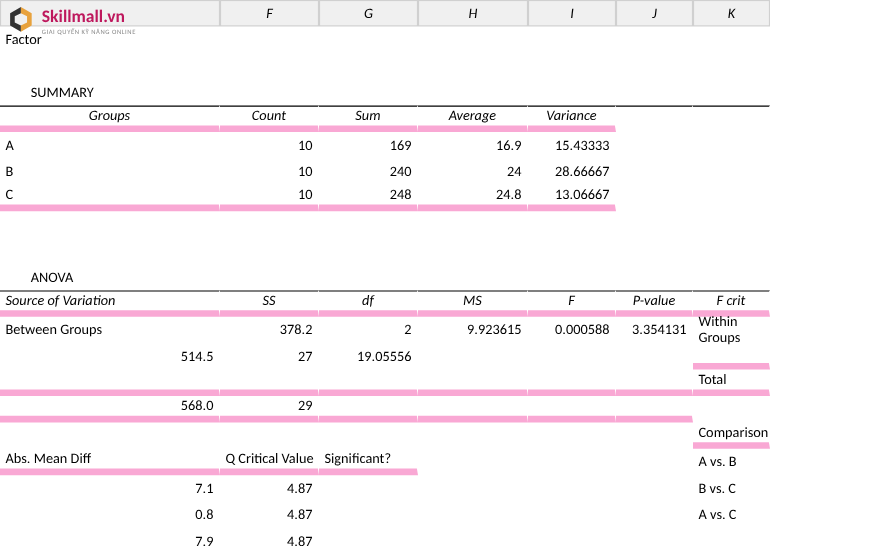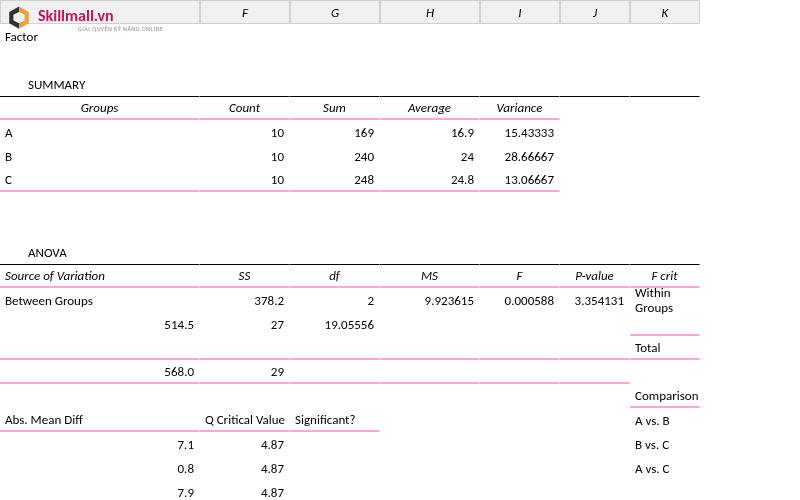--- a/index.html
+++ b/index.html
@@ -24,21 +24,20 @@
     }
     .logo-text {
       font-size: 16px;
       font-weight: bold;
       color: #be185d;
     }
     .logo-sub {
       font-size: 6px;
       color: #888;
       letter-spacing: 0.5px;
-      margin-left: 40px;
     }
     .sheet {
       display: grid;
       grid-template-columns: 200px 90px 90px 100px 80px 70px 70px;
       width: 800px;
     }
     .cell {
       height: 24px;
       display: flex;
       align-items: center;
@@ -56,21 +55,21 @@
       border-left: 1px solid #d0d0d0;
     }
     .section-title {
       font-size: 13px;
       padding-left: 28px;
     }
     .italic { font-style: italic; }
     .bold { font-weight: normal; }
     .center { justify-content: center; text-align: center; }
     .right { justify-content: flex-end; text-align: right; }
-    .border-bottom { border-bottom: 2px solid #f9a8d4; }
+    .border-bottom { border-bottom: 6px solid #f9a8d4; }
     .border-top { border-top: 1px solid #000; }
   </style>
 </head>
 <body>
 
 <div class="logo">
   <svg width="28" height="28" viewBox="0 0 40 40">
     <path d="M20 2 L6 10 L6 26 L20 34 L20 26 L12 22 L12 14 L20 10 Z" fill="#333"></path>
     <path d="M20 2 L34 10 L34 26 L20 34 L20 26 L28 22 L28 14 L20 10 Z" fill="#E8A23D"></path>
   </svg>

